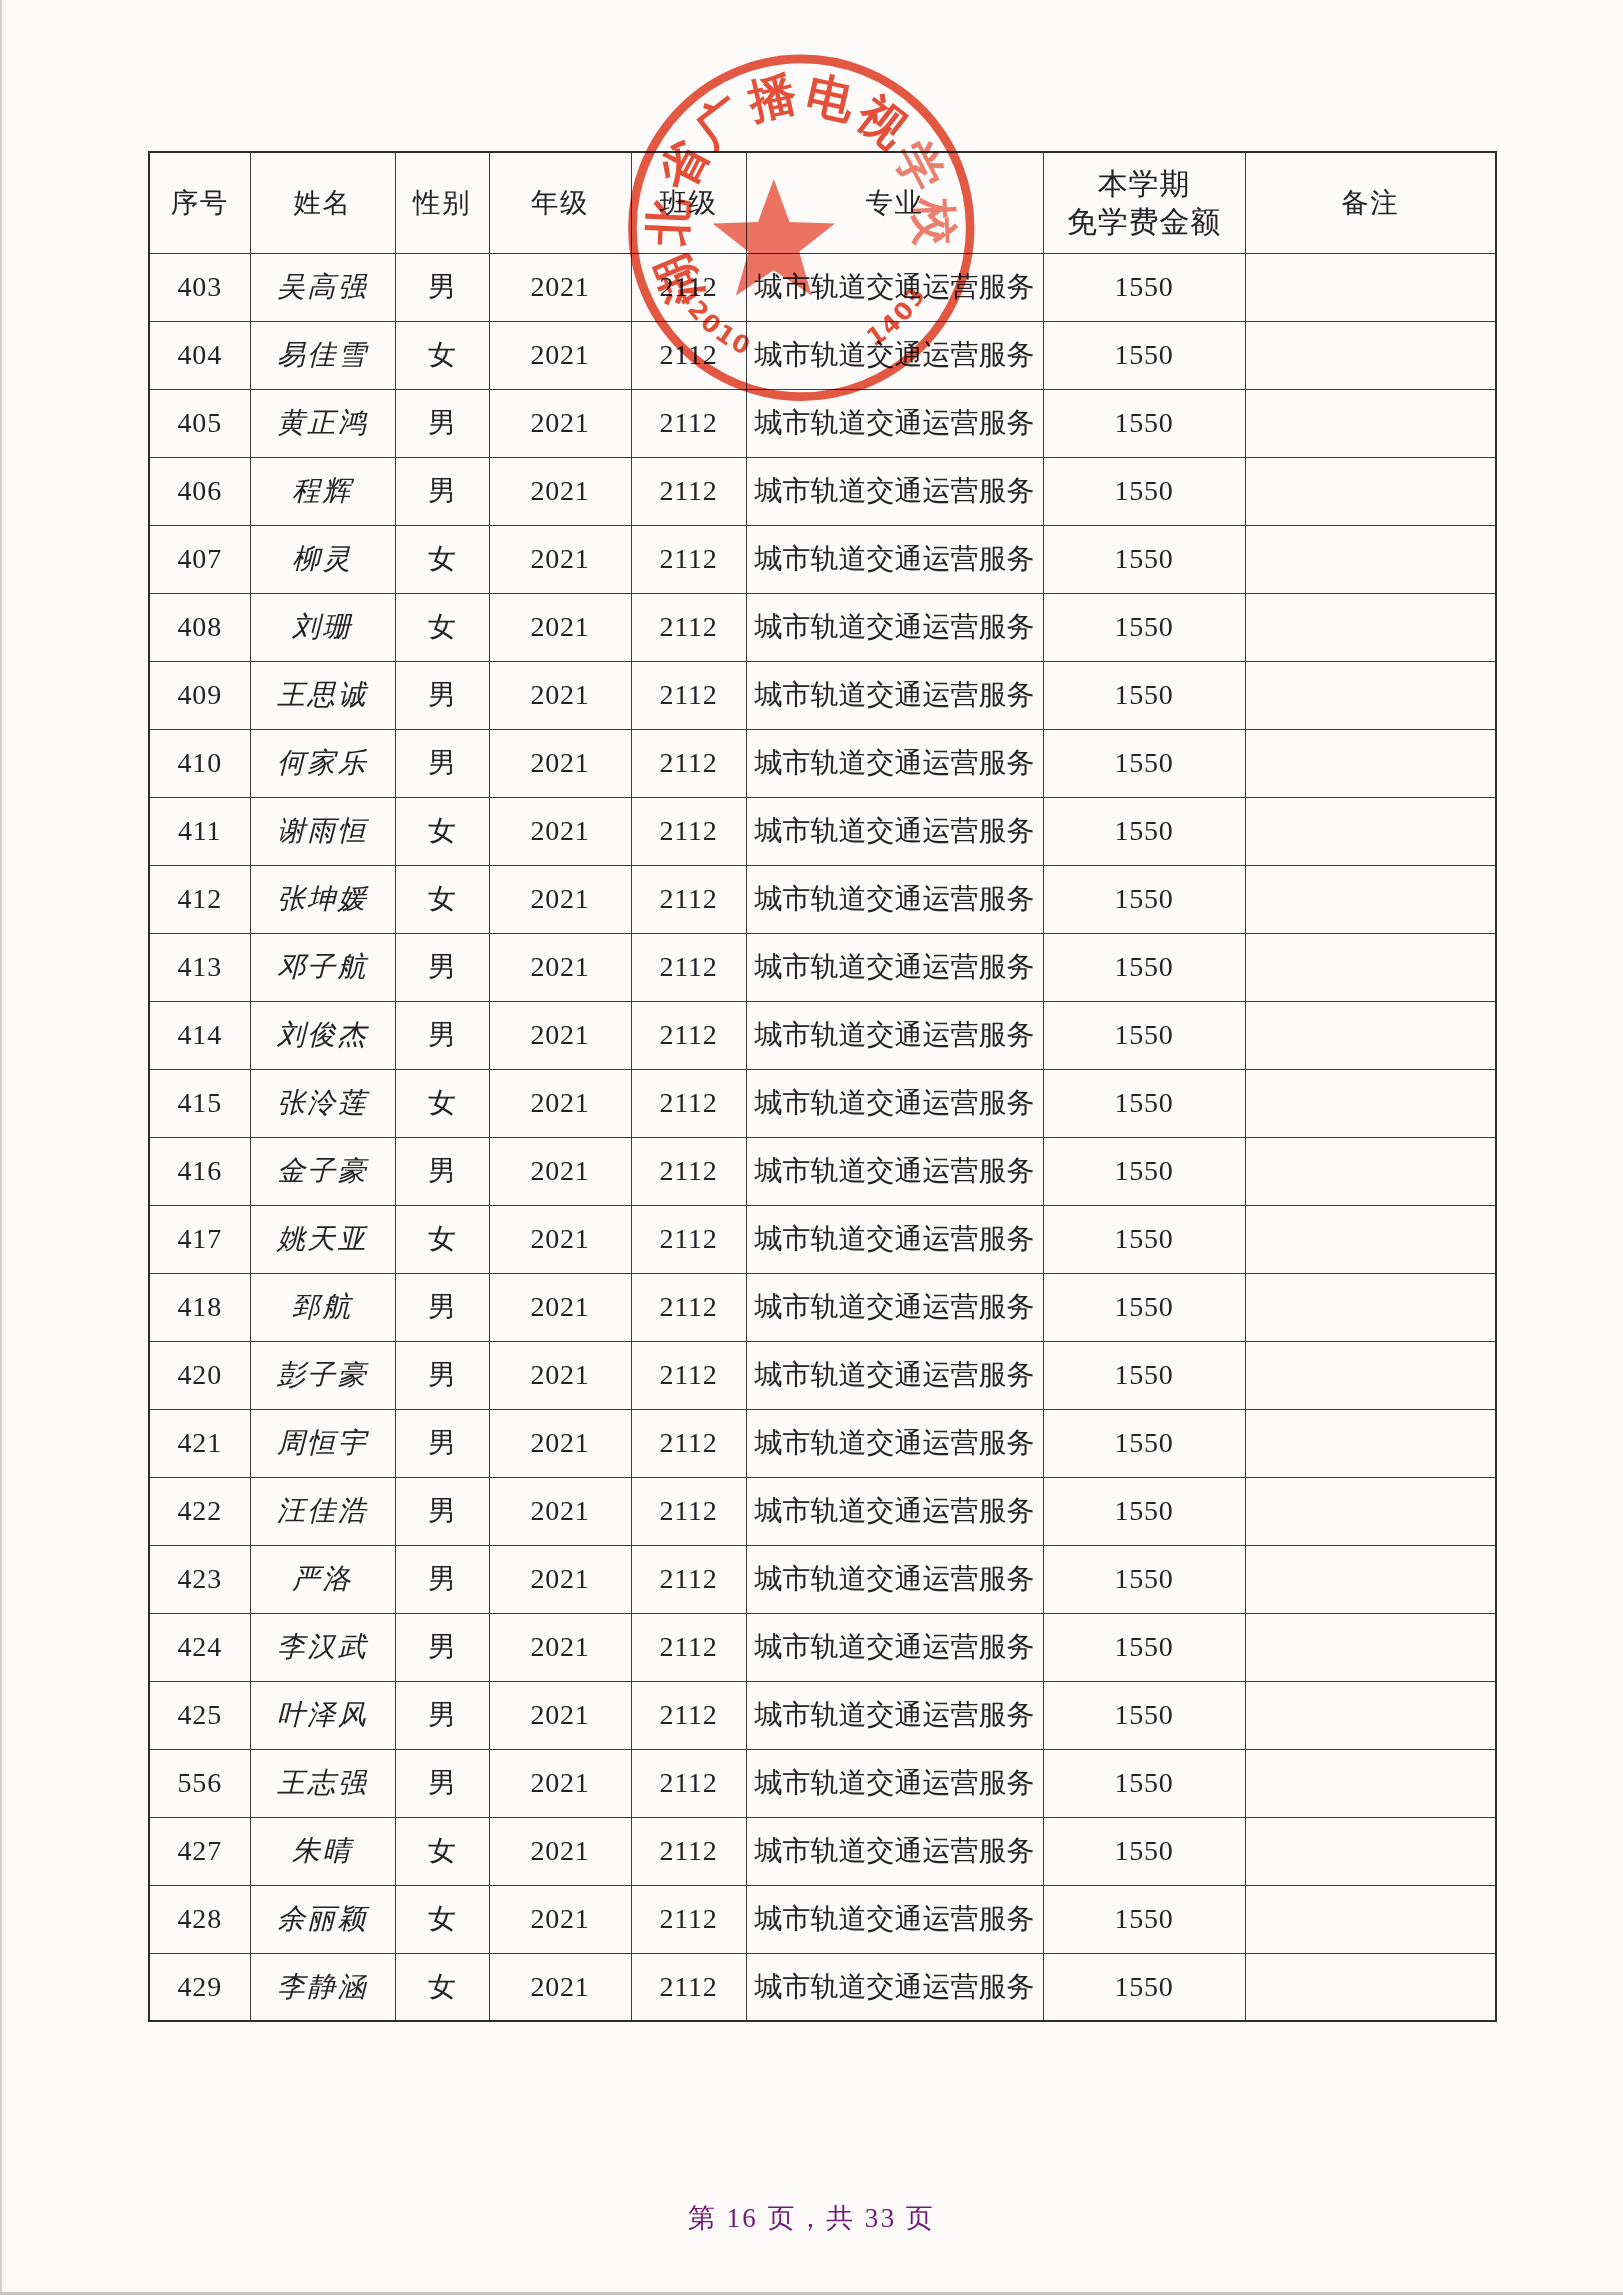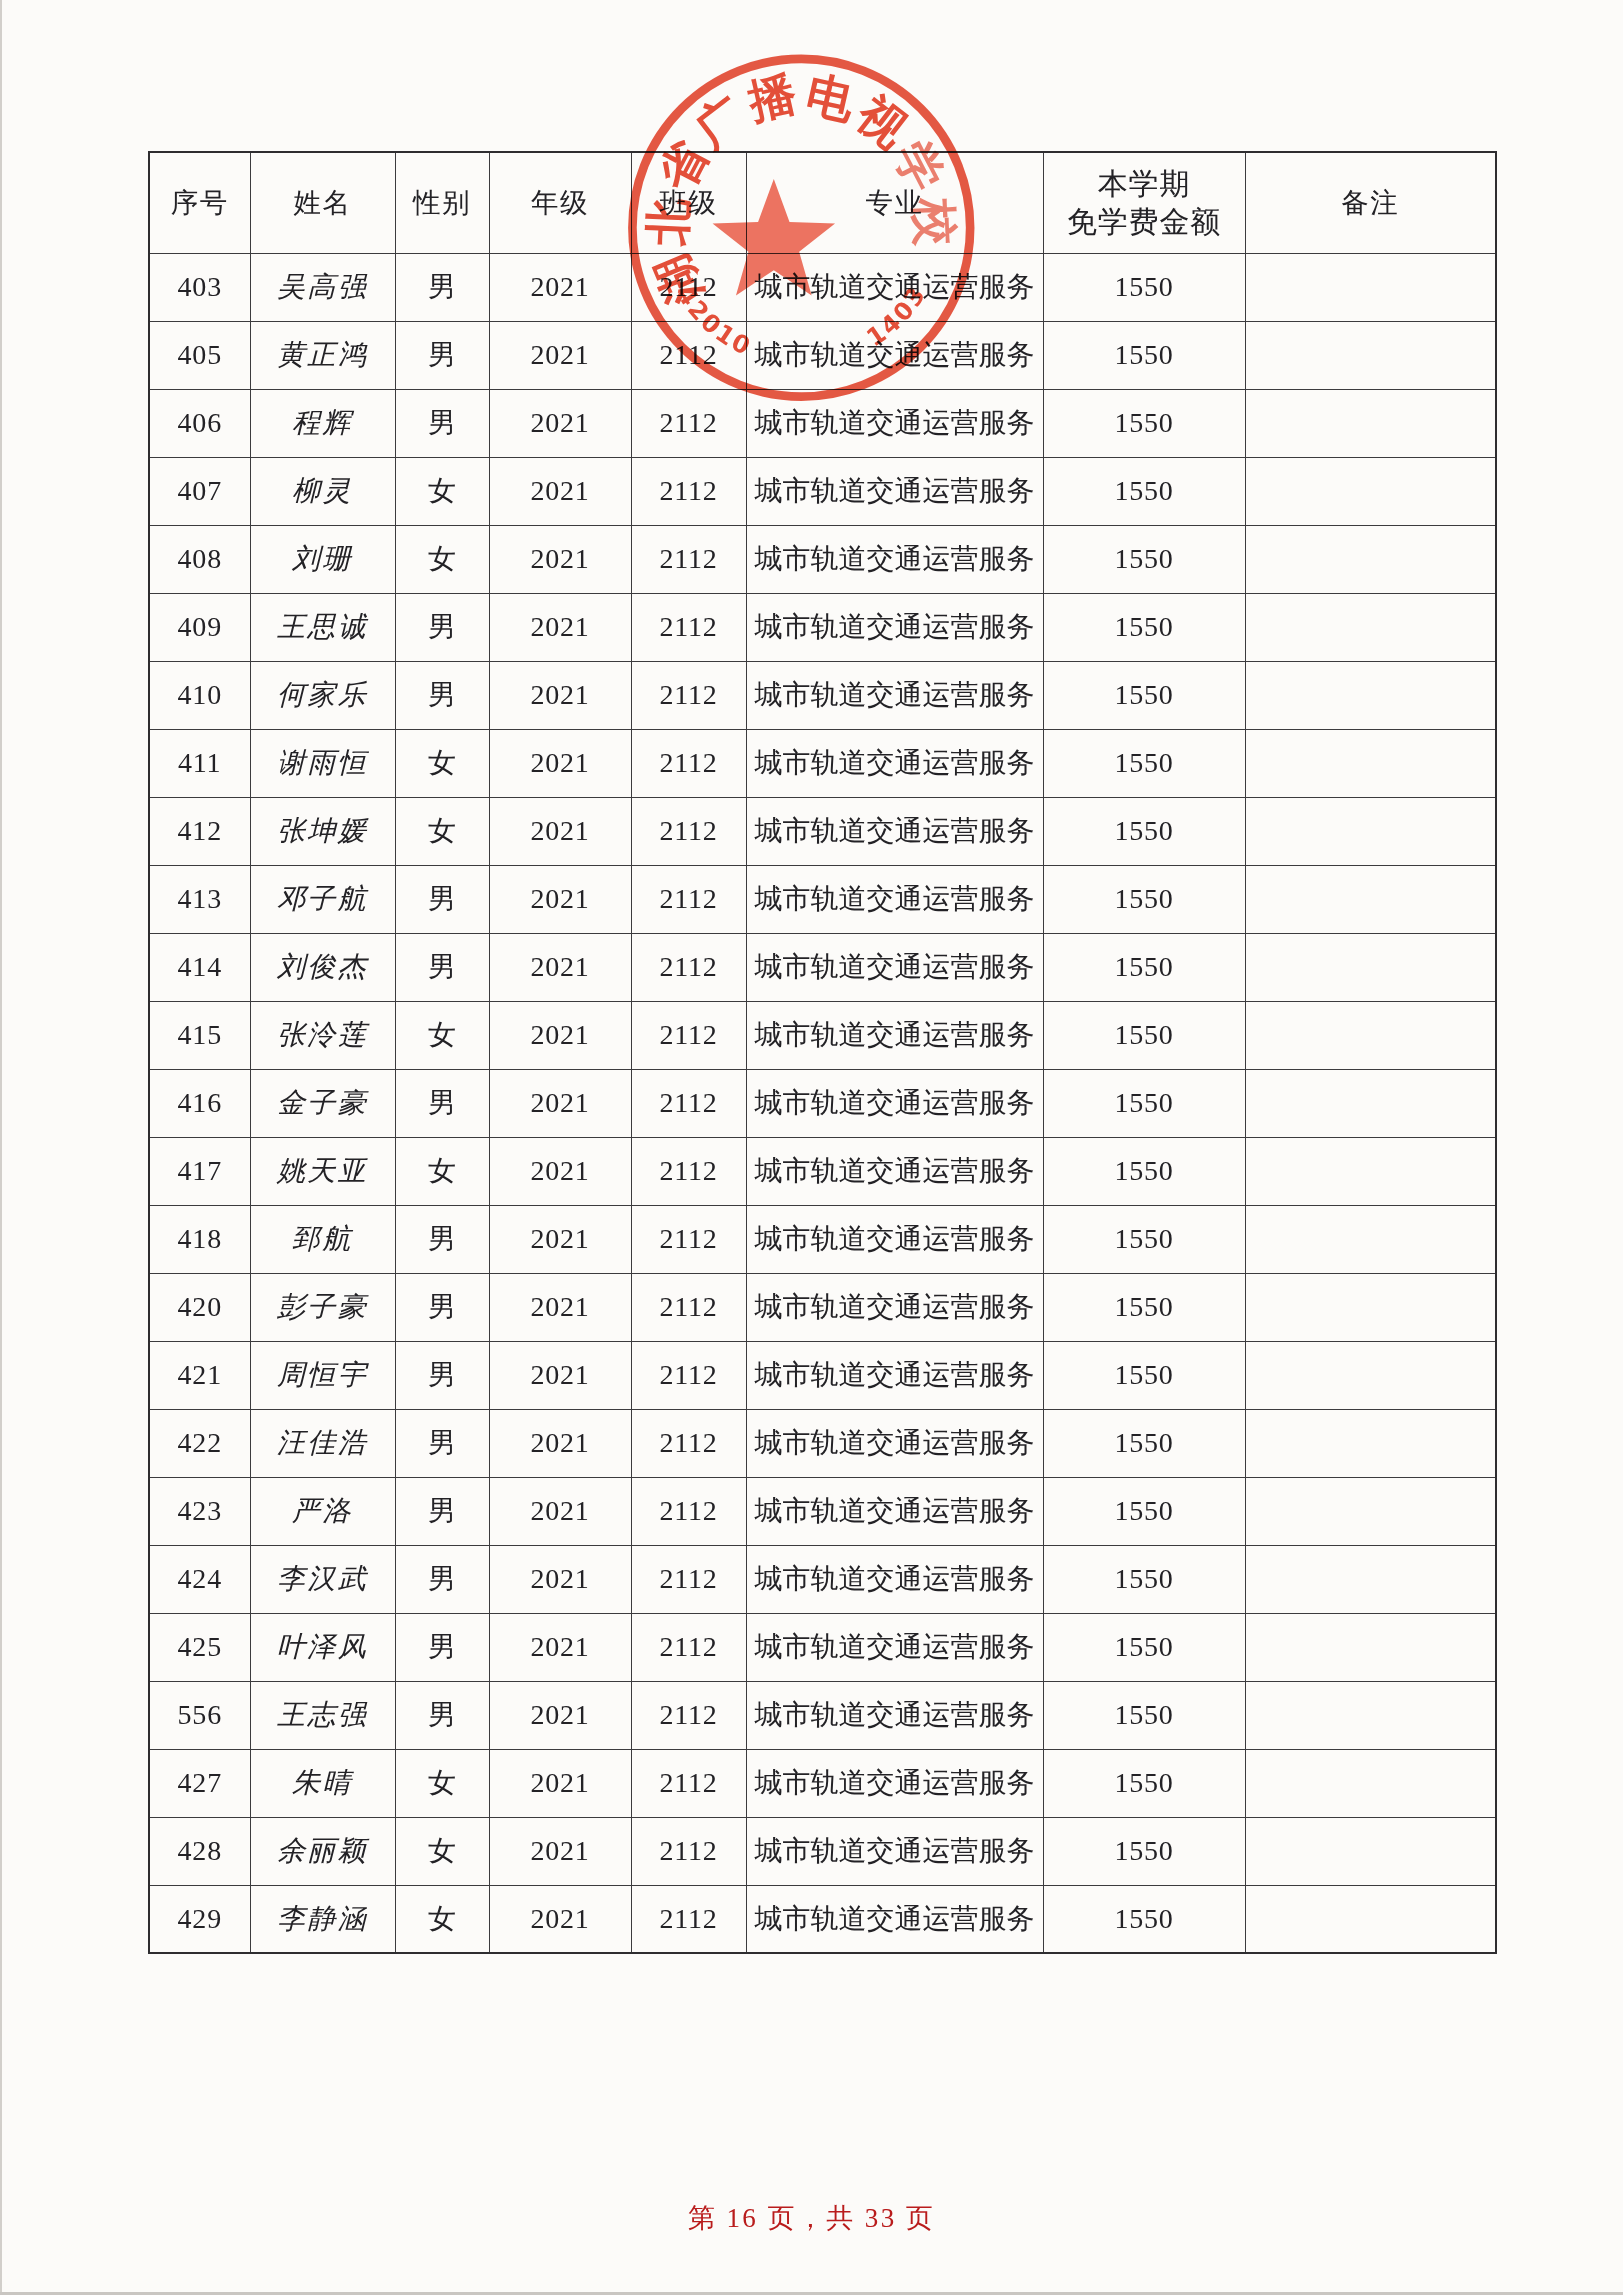--- a/index.html
+++ b/index.html
@@ -42,21 +42,21 @@
   table.roster tbody tr{height:68px;}
   table.roster th{font-size:27.5px;letter-spacing:1.6px;}
   .hdr-two-line{line-height:1.25;letter-spacing:0.8px;font-size:30px;}
   td.c1{letter-spacing:2.4px;font-style:italic;}           
   td.c5{font-size:27.5px;letter-spacing:0;} 
   td.c0,td.c3,td.c4,td.c6{letter-spacing:0.8px;}
 
   
   .footer{
     position:absolute;left:0;top:2200px;width:100%;
-    text-align:center;font-size:27px;letter-spacing:2.4px;color:#b91c1c;
+    text-align:center;font-size:27px;letter-spacing:2.4px;color:#701a75;
   }
 
   
   svg.stamp{
     position:absolute;left:0;top:0;width:1623px;height:2295px;
     pointer-events:none;
     mix-blend-mode:multiply;
     opacity:.93;
   }
   .ring-char{font-family:"DejaVu Sans",sans-serif;font-weight:bold;font-size:60px;fill:#e4422b;}
@@ -104,20 +104,30 @@
           <td class="c0">403</td>
           <td class="c1">吴高强</td>
           <td class="c2">男</td>
           <td class="c3">2021</td>
           <td class="c4">2112</td>
           <td class="c5">城市轨道交通运营服务</td>
           <td class="c6">1550</td>
           <td class="c7"></td>
         </tr>
         <tr>
+          <td class="c0">404</td>
+          <td class="c1">易佳雪</td>
+          <td class="c2">女</td>
+          <td class="c3">2021</td>
+          <td class="c4">2112</td>
+          <td class="c5">城市轨道交通运营服务</td>
+          <td class="c6">1550</td>
+          <td class="c7"></td>
+        </tr>
+        <tr>
           <td class="c0">405</td>
           <td class="c1">黄正鸿</td>
           <td class="c2">男</td>
           <td class="c3">2021</td>
           <td class="c4">2112</td>
           <td class="c5">城市轨道交通运营服务</td>
           <td class="c6">1550</td>
           <td class="c7"></td>
         </tr>
         <tr>

